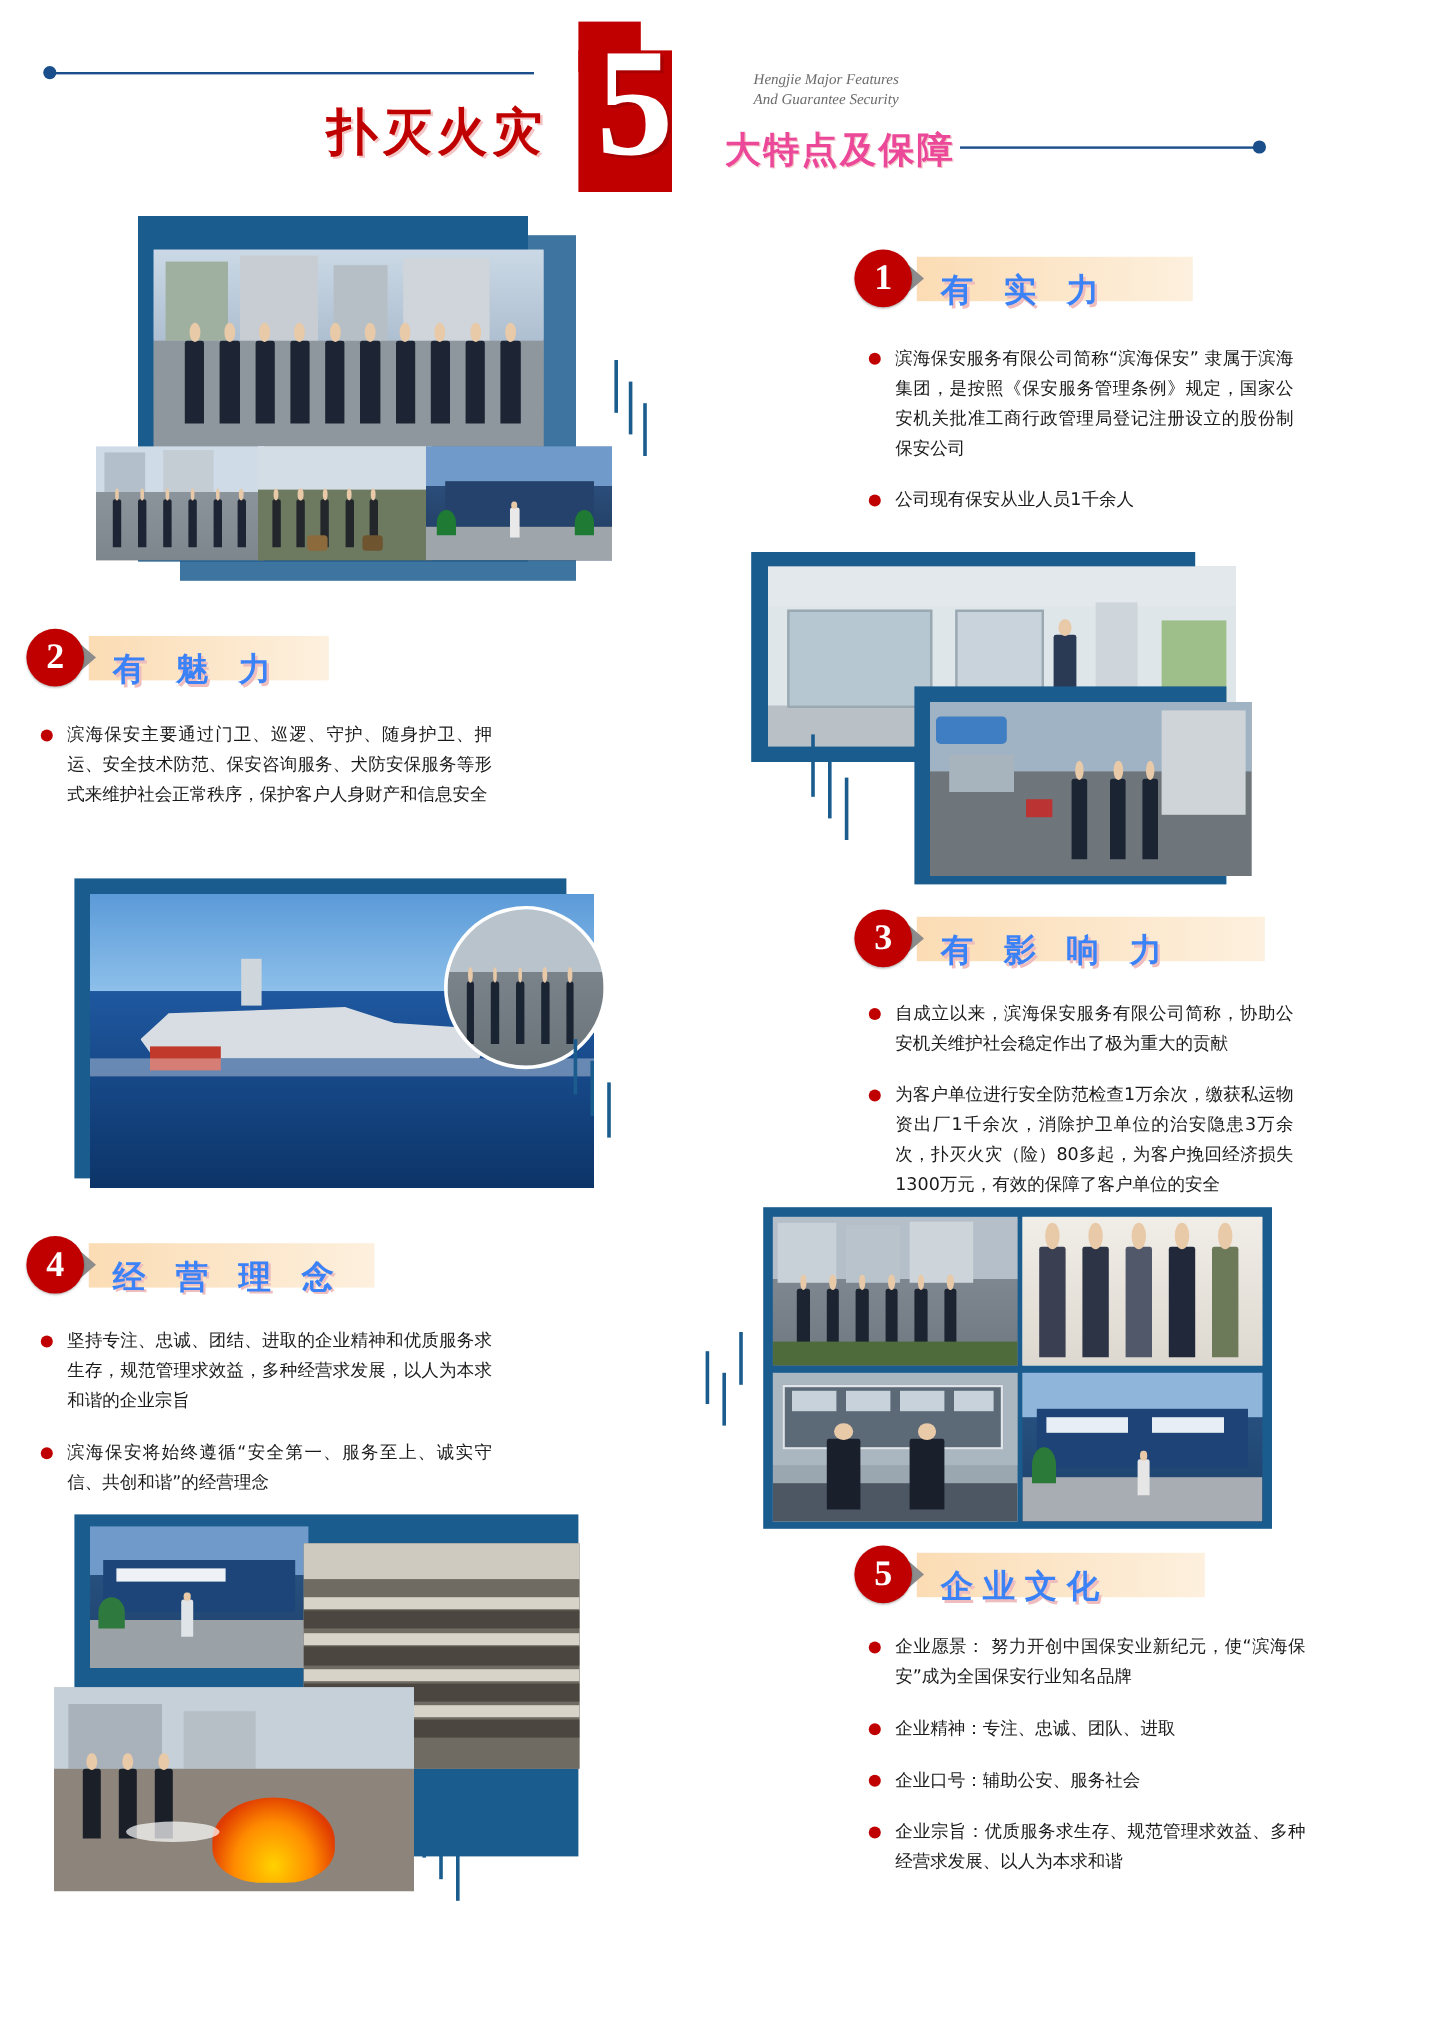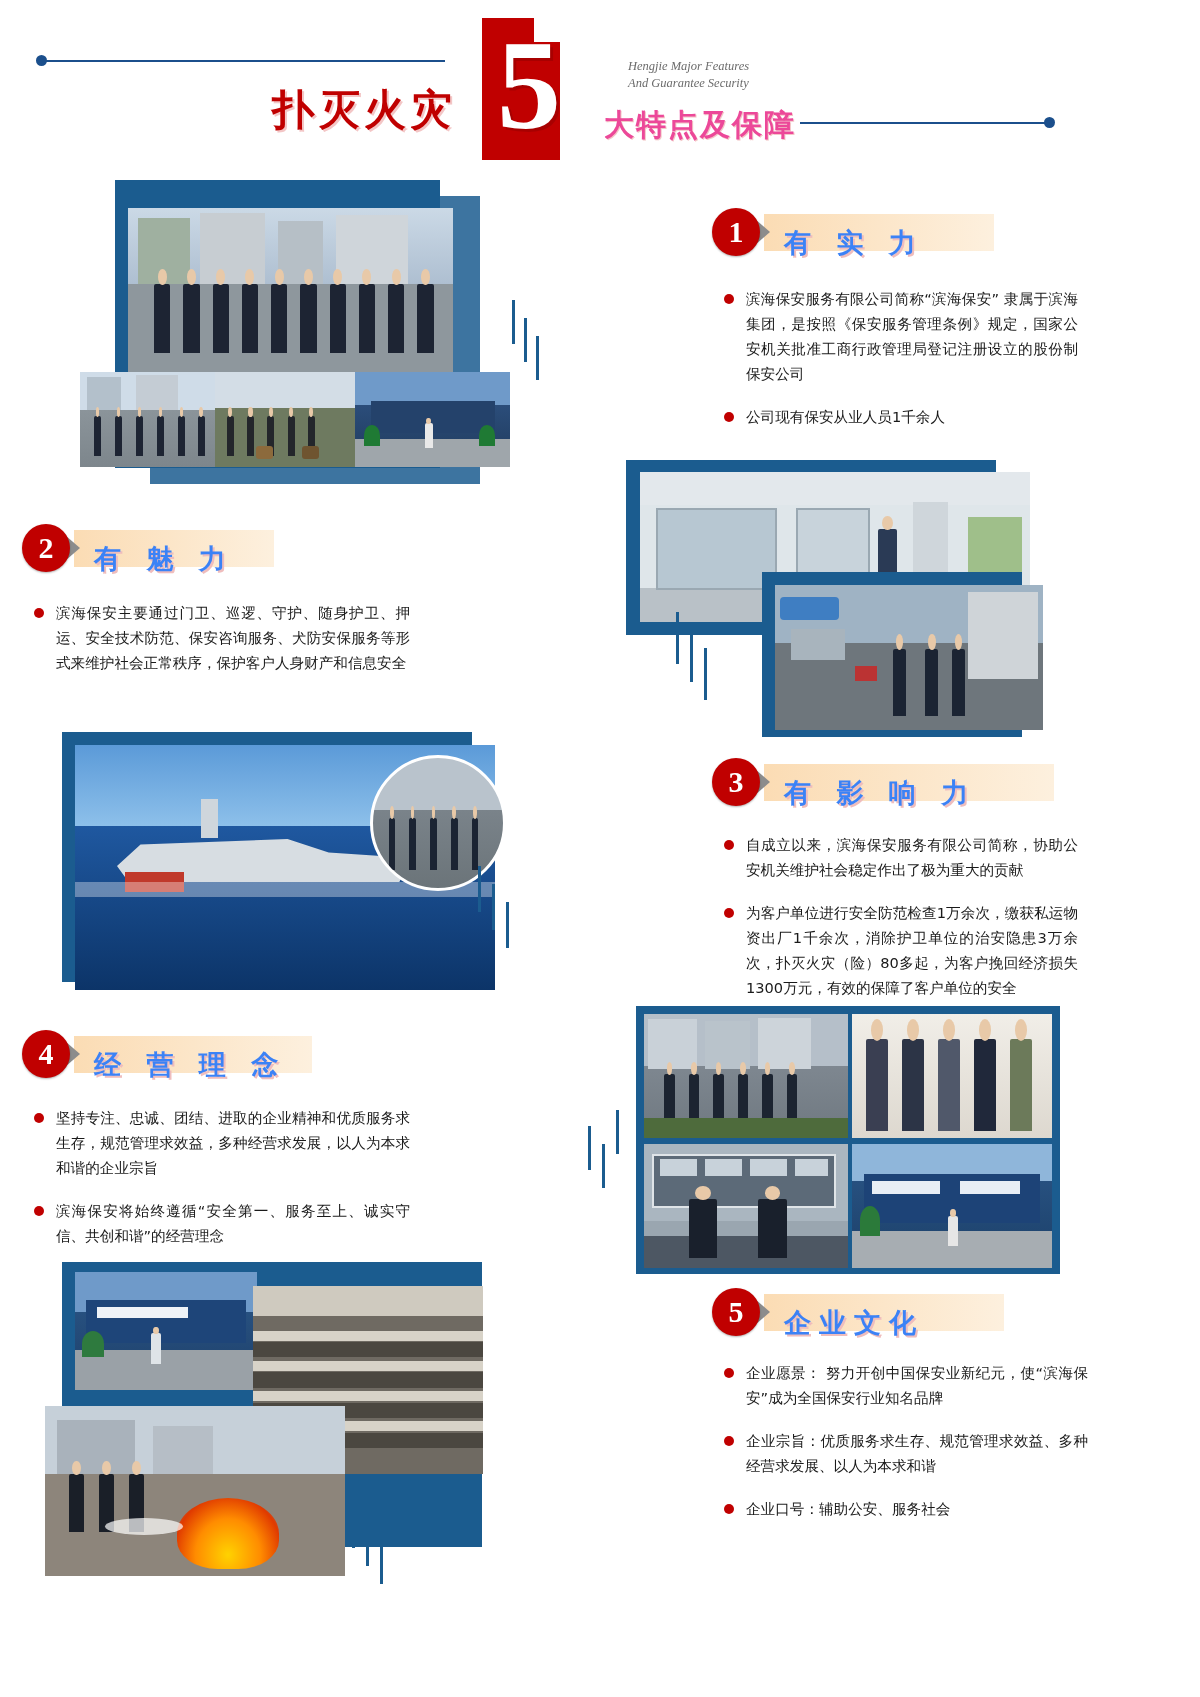--- a/index.html
+++ b/index.html
@@ -492,15 +492,16 @@
 
 <div class="sec-head" style="left:712px; top:1288px;">
   <div class="sec-arrow"></div>
   <div class="sec-band" style="width:240px;"></div>
   <div class="sec-badge">5</div>
   <div class="sec-label">企业文化</div>
 </div>
 
 <div class="bullets" style="left:722px; top:1360px; width:366px;">
   <div class="bullet-item">企业愿景： 努力开创中国保安业新纪元，使“滨海保安”成为全国保安行业知名品牌</div>
+  <div class="bullet-item">企业精神：专注、忠诚、团队、进取</div>
+  <div class="bullet-item">企业口号：辅助公安、服务社会</div>
   <div class="bullet-item">企业宗旨：优质服务求生存、规范管理求效益、多种经营求发展、以人为本求和谐</div>
-  <div class="bullet-item">企业口号：辅助公安、服务社会</div>
 </div>
 
 </body></html>

